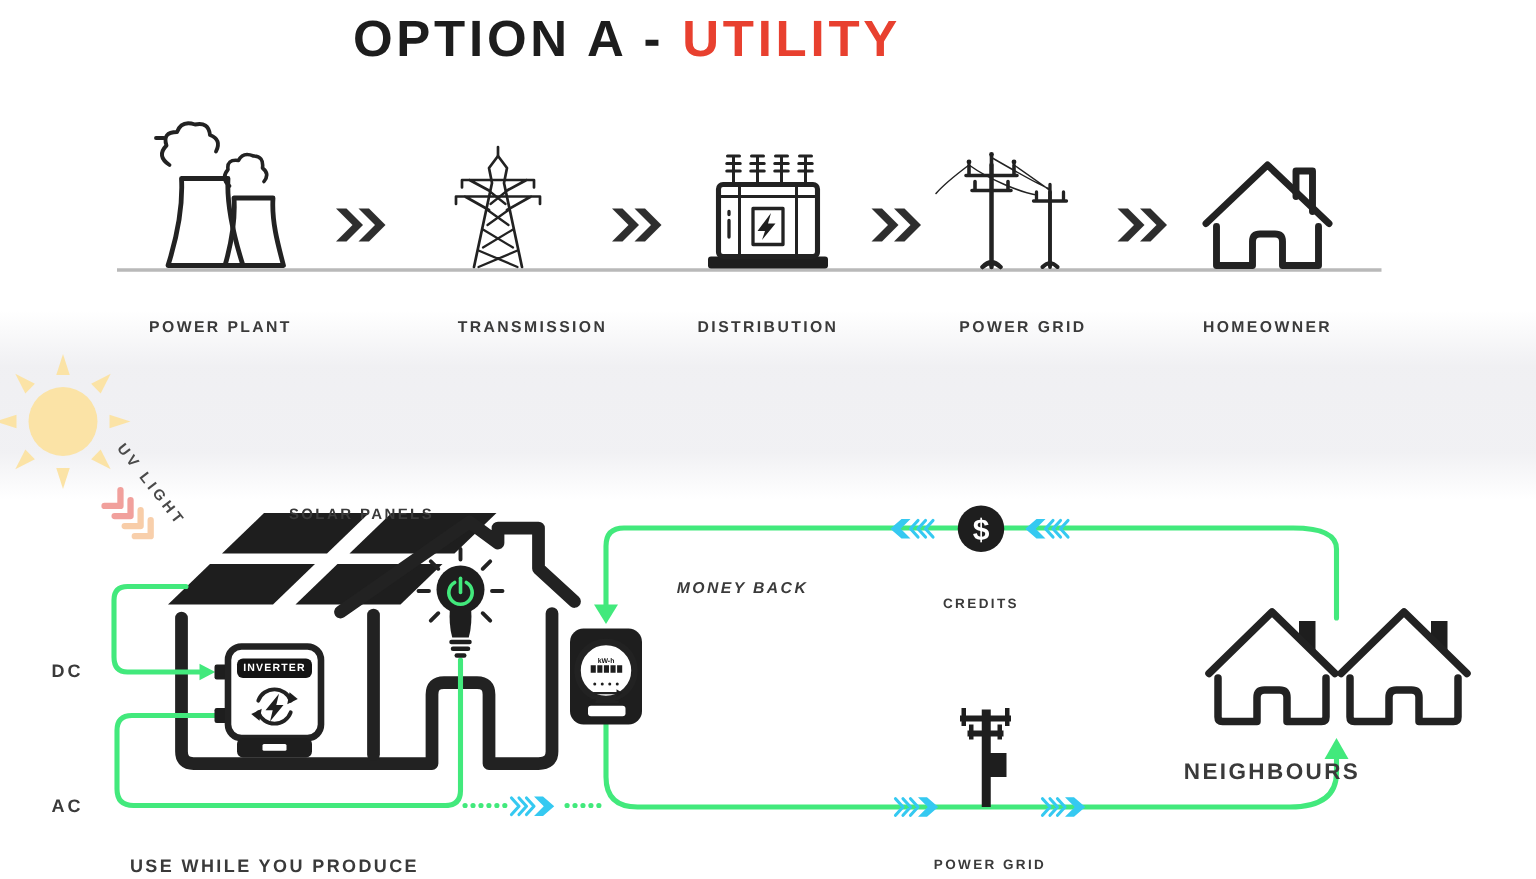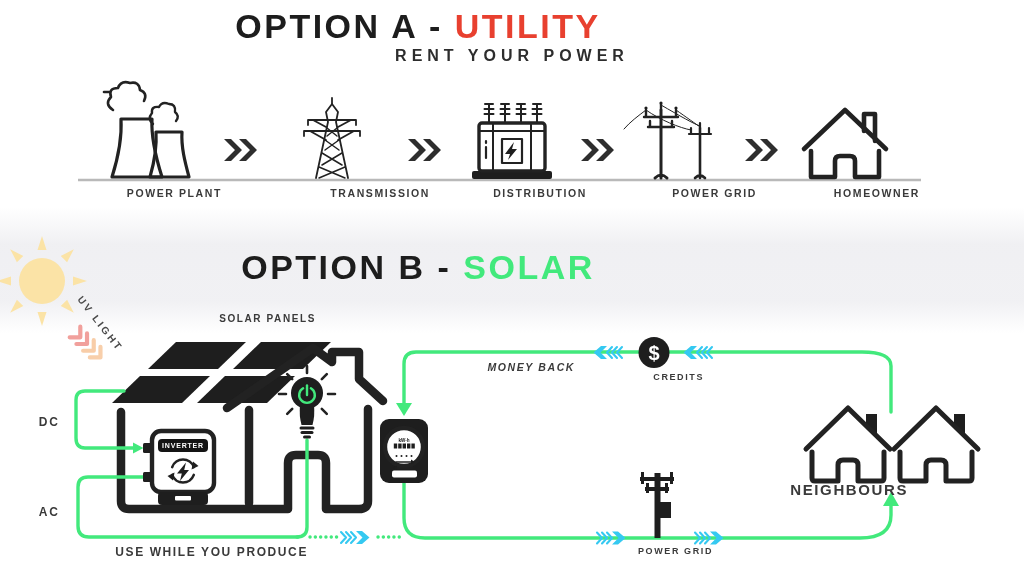--- a/index.html
+++ b/index.html
@@ -8,21 +8,21 @@
   .band{position:absolute;left:0;top:207px;width:1024px;height:126px;
         background:linear-gradient(180deg,rgba(242,242,244,0) 0%,rgba(239,239,242,.95) 30%,rgba(240,240,243,.95) 75%,rgba(244,244,246,0) 100%);z-index:0;}
   svg.art{position:absolute;left:0;top:0;z-index:1;}
   .title{position:absolute;left:0;width:836px;text-align:center;font-weight:700;
          font-size:34px;letter-spacing:2.5px;color:#1d1d1d;z-index:2;white-space:nowrap;}
   .title .hl-red{color:var(--utility-red,#e8402f);}
   .title .hl-green{color:var(--solar-green,#42e97c);}
   .subtitle{position:absolute;left:0;width:1024px;text-align:center;font-weight:700;
             font-size:16px;letter-spacing:5px;color:#2d2d2d;z-index:2;white-space:nowrap;}
   .lab{position:absolute;font-weight:700;color:#3a3a3a;letter-spacing:1.6px;
-       text-align:right;white-space:nowrap;z-index:2;}
+       text-align:center;white-space:nowrap;z-index:2;margin-top:25px;}
   .inverter-pill{position:absolute;left:158px;top:439px;width:50px;height:13px;
        background:#141414;border-radius:4px;color:#fff;font-weight:700;font-size:7px;
        letter-spacing:.8px;text-align:center;line-height:13px;z-index:2;}
   .uv{position:absolute;left:84px;top:294px;transform:rotate(52deg);transform-origin:0 0;
       font-weight:700;font-size:10px;letter-spacing:2.5px;color:#4a4a4a;z-index:2;white-space:nowrap;}
   
   .ink-s{stroke:#222;fill:none;stroke-linecap:round;stroke-linejoin:round;}
   .ink-f{fill:#1e1e1e;stroke:none;}
   .gline{stroke:var(--solar-green,#42e97c);stroke-width:3.4;fill:none;stroke-linecap:round;stroke-linejoin:round;}
   .gfill{fill:var(--solar-green,#42e97c);stroke:none;}
@@ -31,23 +31,21 @@
   .sun-f{fill:var(--sun-yellow,#fbe3a6);stroke:none;}
 </style>
 </head>
 <body>
 
 <div class="stage">
 
   <div class="band"></div>
 
   <div class="title" style="top:7px;"><span>OPTION A - </span><span class="hl-red">UTILITY</span></div>
-  <div class="subtitle" style="top:47px;">RENT YOUR POWER</div>
-
-  <div class="title" style="top:248px;"><span>OPTION B - </span><span class="hl-green">SOLAR</span></div>
+
 
   <svg class="art" width="1024" height="586" viewBox="0 0 1024 586">
     <defs>
       <g id="dchev">
         <polygon points="-16,-11 -9,-11 2,0 -9,11 -16,11 -5,0" fill="#2e2e2e"></polygon>
         <polygon points="-1,-11 6,-11 17,0 6,11 -1,11 10,0" fill="#2e2e2e"></polygon>
       </g>
       <g id="cchev">
         <path class="cyan-s" d="M0,-5.5 L5,0 L0,5.5 M5,-5.5 L10,0 L5,5.5 M10,-5.5 L15,0 L10,5.5"></path>
         <path class="cyan-f" d="M15,-6.5 H21 L28.5,0 L21,6.5 H15 L21.5,0 Z"></path>

